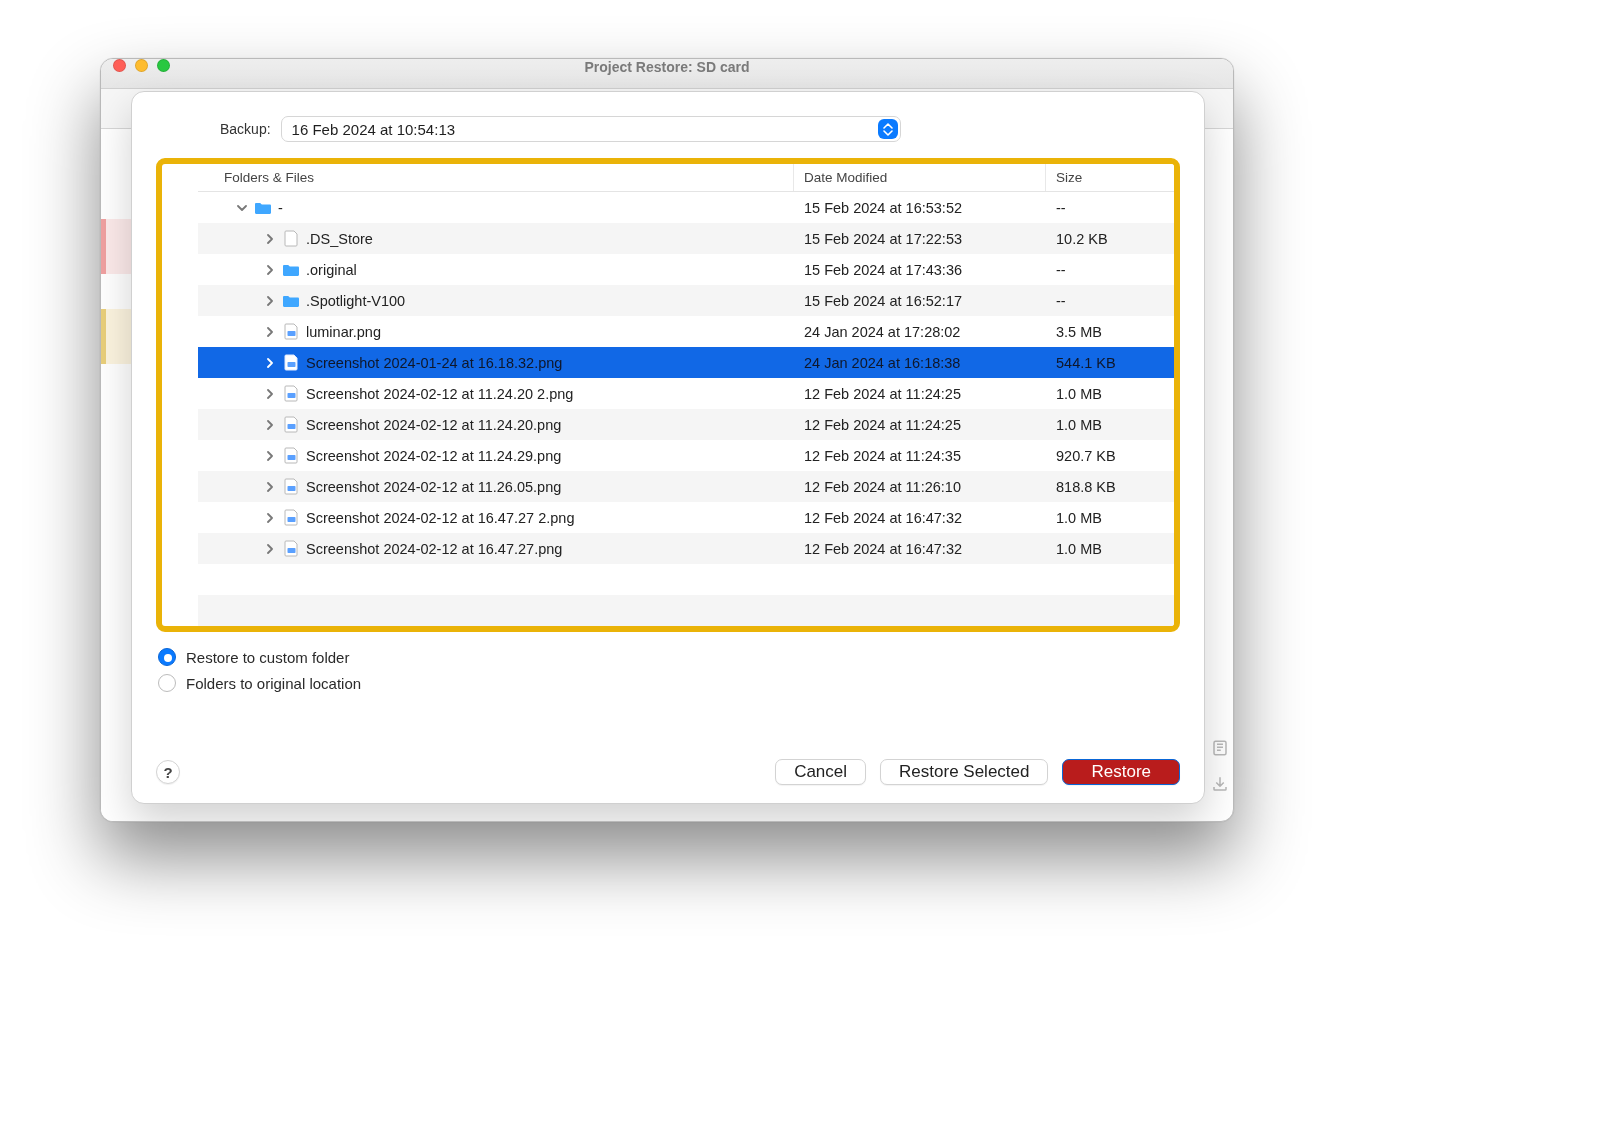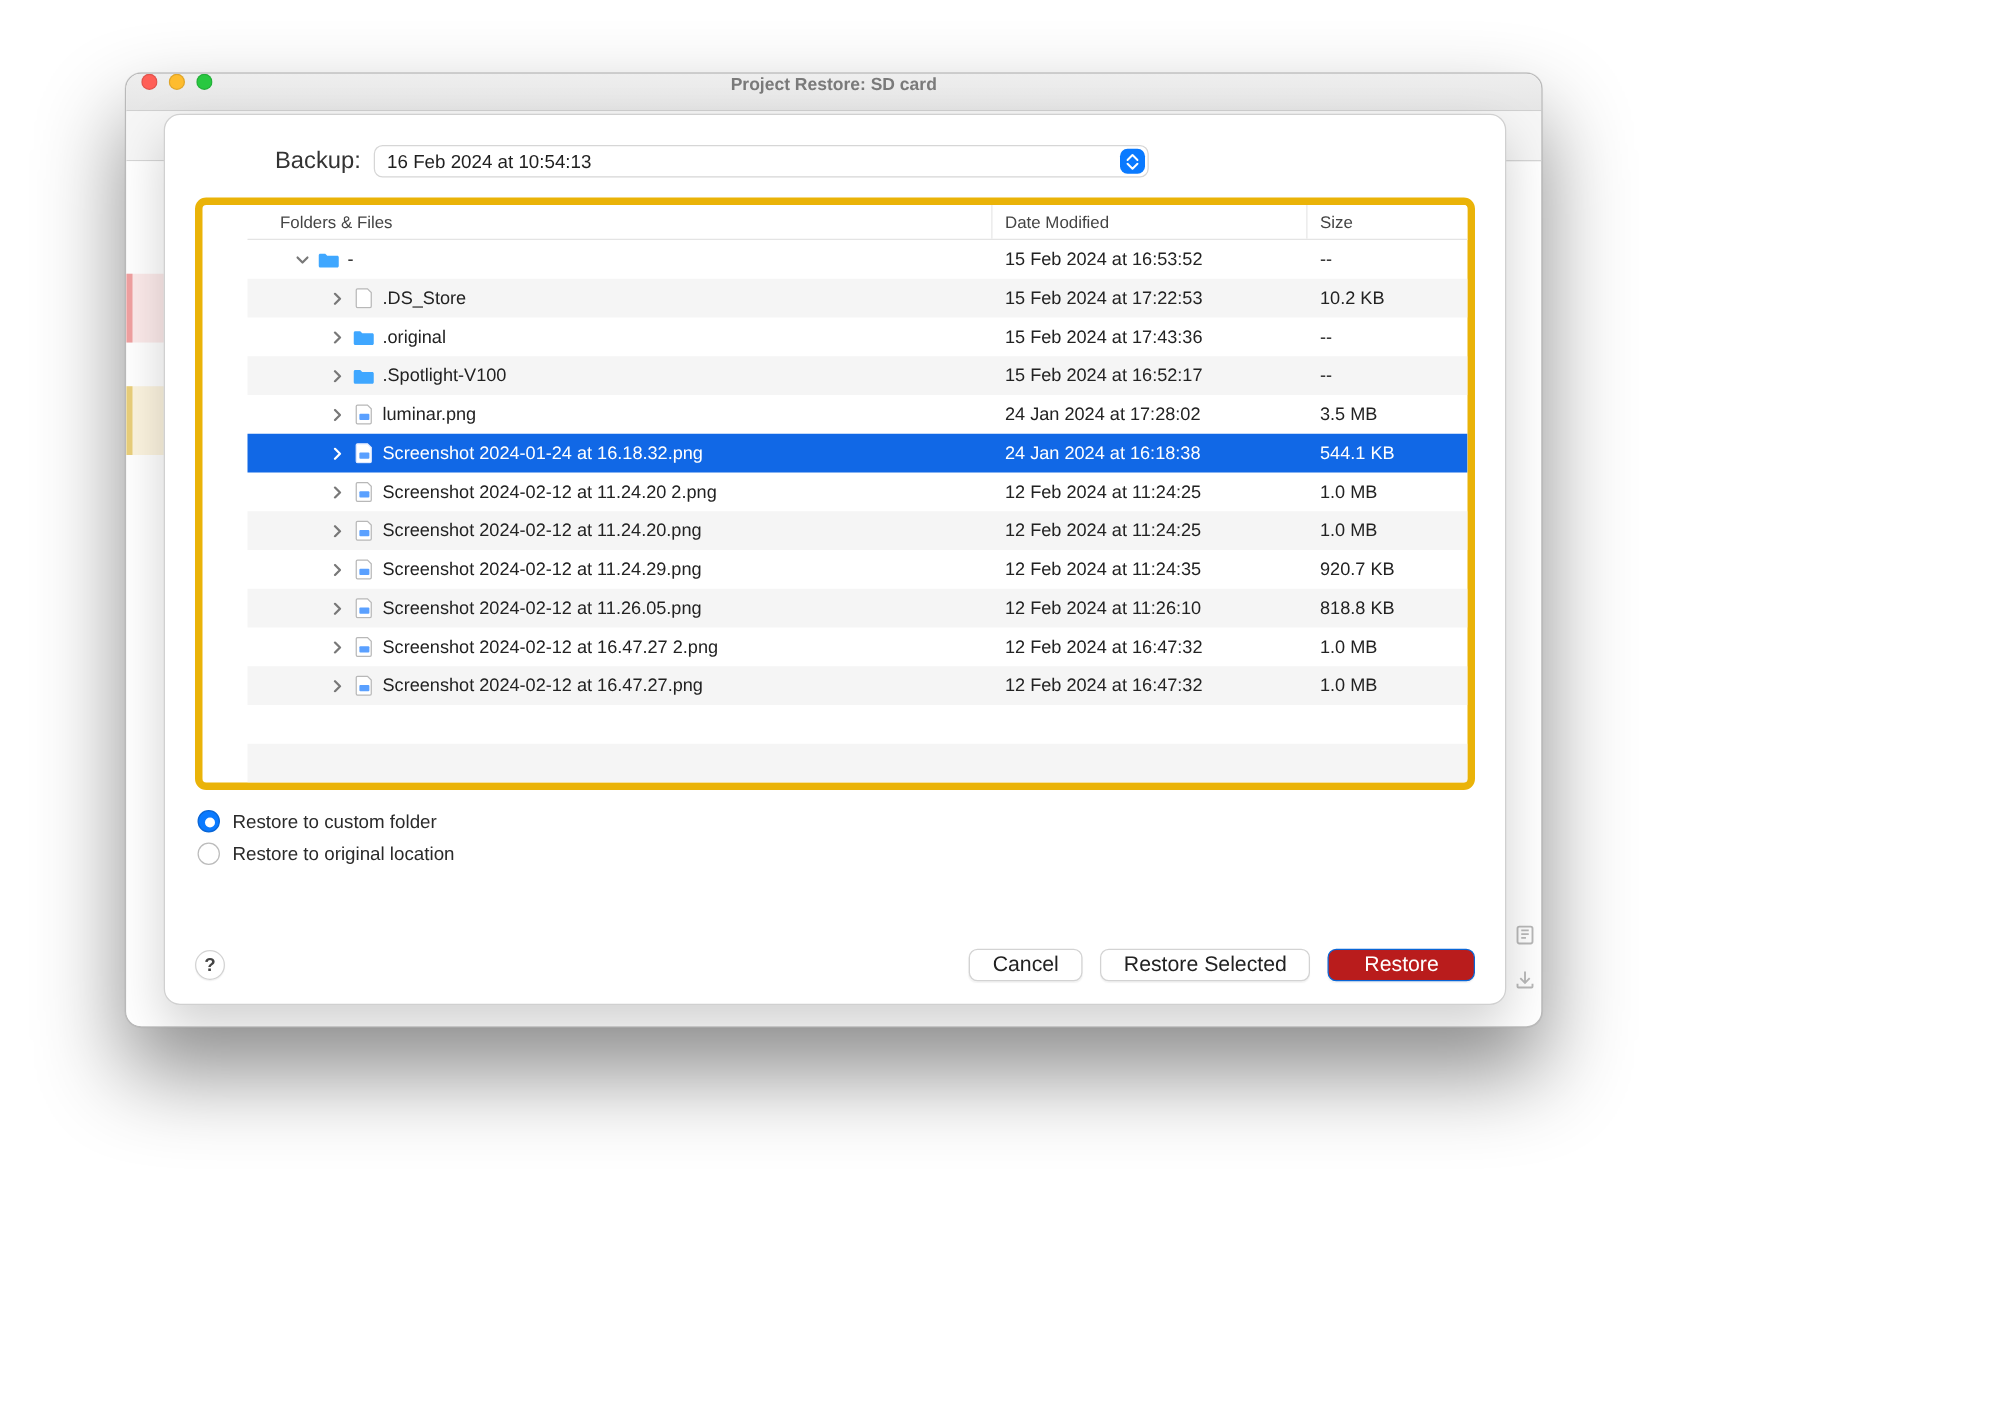--- a/index.html
+++ b/index.html
@@ -95,21 +95,21 @@
     padding: 20px 24px 18px 24px;
   }
 
   .backup-row {
     display: flex;
     align-items: center;
     gap: 10px;
     padding: 4px 0 16px 64px;
   }
   .backup-label {
-    font-size: 19px;
+    font-size: 14px;
     color: #333;
   }
   .backup-select {
     flex: 0 0 620px;
     height: 26px;
     border: 1px solid #d6d6d6;
     border-radius: 7px;
     display: flex;
     align-items: center;
     justify-content: space-between;
@@ -152,21 +152,21 @@
 
   .tbody { }
   .row {
     display: flex;
     height: 31px;
     align-items: center;
     font-size: 14.5px;
     color: #222;
   }
   .row:nth-child(even) { background: #f5f5f5; }
-  .row.selected { background: #1168e6; color: #ffffff; }
+  .row.selected { background: #1168e6; color: #0f172a; }
   .row .col-name { border-right: none; }
   .row .col-date { border-right: none; }
 
   .disclosure {
     width: 12px; height: 12px;
     flex: 0 0 12px;
     display: inline-flex;
     align-items: center;
     justify-content: center;
     color: #6d6d6d;
@@ -577,21 +577,21 @@
         </div>
     </div>
 
     <div class="radio-group">
       <div class="radio-row">
         <span class="radio checked" id="radio-custom"></span>
         <span>Restore to custom folder</span>
       </div>
       <div class="radio-row">
         <span class="radio" id="radio-original"></span>
-        <span>Restore to original location</span>
+        <span>Folders to original location</span>
       </div>
     </div>
 
     <div class="footer">
       <div class="help-btn">?</div>
       <div class="footer-spacer"></div>
       <div class="btn">Cancel</div>
       <div class="btn">Restore Selected</div>
       <div class="btn primary">Restore</div>
     </div>

